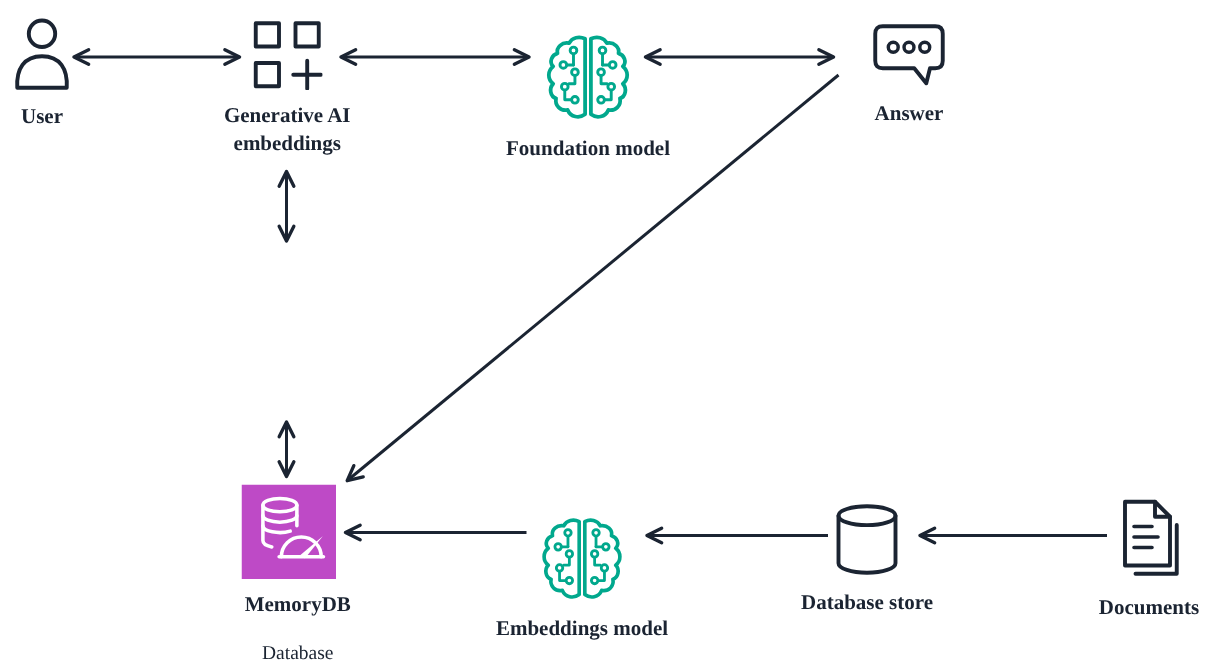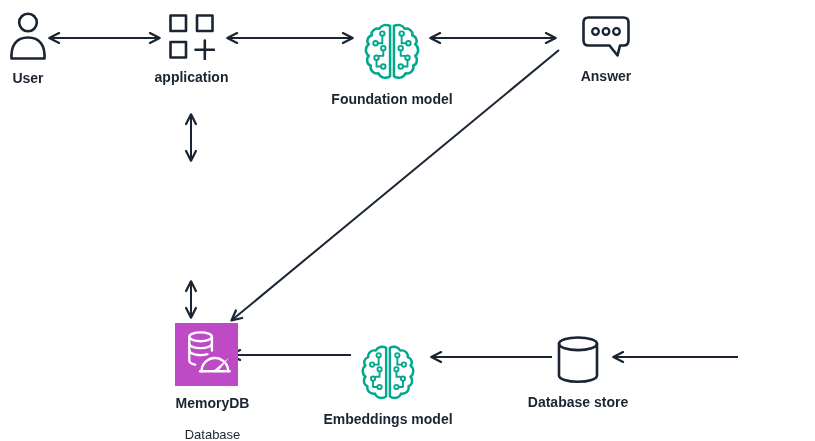--- a/index.html
+++ b/index.html
@@ -1,19 +1,19 @@
 <!DOCTYPE html>
 <html style="--ink: #1B2432; --teal: #01A88D; --purple: #BE4AC6; --background: #FFFFFF;"><head>
 <meta charset="utf-8">
 <style>
   html,body { margin:0; padding:0; background:#fff; }
   .canvas {
     position:relative; width:815px; height:441px;
     background:var(--background,#fff);
-    font-family:Liberation Sans, sans-serif;
+    font-family:Liberation Serif, serif;
     overflow:hidden;
   }
   #arrows { position:absolute; left:0; top:0; }
   #arrows line { stroke:var(--ink,#182334); stroke-width:2; }
   .head { stroke:var(--ink,#182334); fill:none; stroke-width:1.6; stroke-linecap:round; stroke-linejoin:round; }
 
   .node { position:absolute; }
   .node .label {
     position:absolute; top:calc(100% + 8px); left:50%;
     transform:translateX(-50%);
@@ -90,21 +90,22 @@
   </div>
 
   <div class="node" style="left:168px;top:13px;width:47px;height:47px">
     <svg width="47" height="47" viewBox="0 0 47 47">
       <rect class="stroke-ink" x="2.5" y="2.5" width="15.5" height="15.5"></rect>
       <rect class="stroke-ink" x="29" y="2.5" width="15.5" height="15.5"></rect>
       <rect class="stroke-ink" x="2.5" y="29" width="15.5" height="15.5"></rect>
       <path class="stroke-ink" d="M36.8 27.5 V46 M27.5 36.8 H46"></path>
     </svg>
     <div class="label">
-      <div>application</div>
+      <div>Generative AI</div>
+      <div>embeddings</div>
     </div>
   </div>
 
   <div class="node" style="left:362px;top:22px;width:60px;height:60px">
     <svg width="60" height="60" viewBox="0 0 62 62">
       <use href="#brain"></use>
     </svg>
     <div class="label">Foundation model</div>
   </div>
 
@@ -112,21 +113,21 @@
     <svg width="50" height="44" viewBox="0 0 50 44">
       <path class="stroke-ink" d="M7.5 2.5 H42.5 Q47.5 2.5 47.5 7.5 V25.5 Q47.5 30.5 42.5 30.5 H39 L36.5 40.5 L28.5 30.5 H7.5 Q2.5 30.5 2.5 25.5 V7.5 Q2.5 2.5 7.5 2.5 Z"></path>
       <circle class="stroke-ink" style="stroke-width:2.3" cx="14.5" cy="16.5" r="3.3"></circle>
       <circle class="stroke-ink" style="stroke-width:2.3" cx="25" cy="16.5" r="3.3"></circle>
       <circle class="stroke-ink" style="stroke-width:2.3" cx="35.5" cy="16.5" r="3.3"></circle>
     </svg>
     <div class="label">Answer</div>
   </div>
 
 
-  <div class="node" style="left:175px;top:323px;width:75px;height:63px">
+  <div class="node" style="left:161px;top:323px;width:75px;height:63px">
     <svg width="63" height="63" viewBox="0 0 64 64">
       <rect class="fill-purple" x="0" y="0" width="64" height="64"></rect>
       <ellipse class="stroke-white" cx="26" cy="14" rx="11.5" ry="4.5"></ellipse>
       <path class="stroke-white" d="M14.5 14 V38 C14.5 40.2 17 41.6 20.5 42.3"></path>
       <path class="stroke-white" d="M37.5 14 V28"></path>
       <path class="stroke-white" d="M14.5 21 A11.5 4.5 0 0 0 37.5 21"></path>
       <path class="stroke-white" d="M14.5 28 A11.5 4.5 0 0 0 33 31.6"></path>
       <path class="stroke-white" d="M27 49 A13.5 13.5 0 0 1 54 49"></path>
       <path class="stroke-white" d="M25.5 49 H55.5"></path>
       <path class="fill-white" d="M38.5 49 L55 35 L43 50 Z"></path>
@@ -145,14 +146,23 @@
   </div>
 
   <div class="node" style="left:556px;top:335px;width:44px;height:50px">
     <svg width="44" height="50" viewBox="0 0 44 50">
       <ellipse class="stroke-ink" cx="22" cy="8.8" rx="19" ry="6.3"></ellipse>
       <path class="stroke-ink" d="M3 8.8 V40.5 A19 6.3 0 0 0 41 40.5 V8.8"></path>
     </svg>
     <div class="label">Database store</div>
   </div>
 
+  <div class="node" style="left:742px;top:332px;width:48px;height:56px">
+    <svg width="48" height="56" viewBox="0 0 48 56">
+      <path class="stroke-ink" d="M8 2.5 H28 L38 12.5 V45 H8 Z"></path>
+      <path class="stroke-ink" d="M28 2.5 V12.5 H38"></path>
+      <path class="stroke-ink" style="stroke-width:2.4" d="M14 19 H26 M14 26 H30 M14 33 H26"></path>
+      <path class="stroke-ink" d="M42.5 18 V50.5 H15"></path>
+    </svg>
+    <div class="label">Documents</div>
+  </div>
 
 </div>
 
 </body></html>

